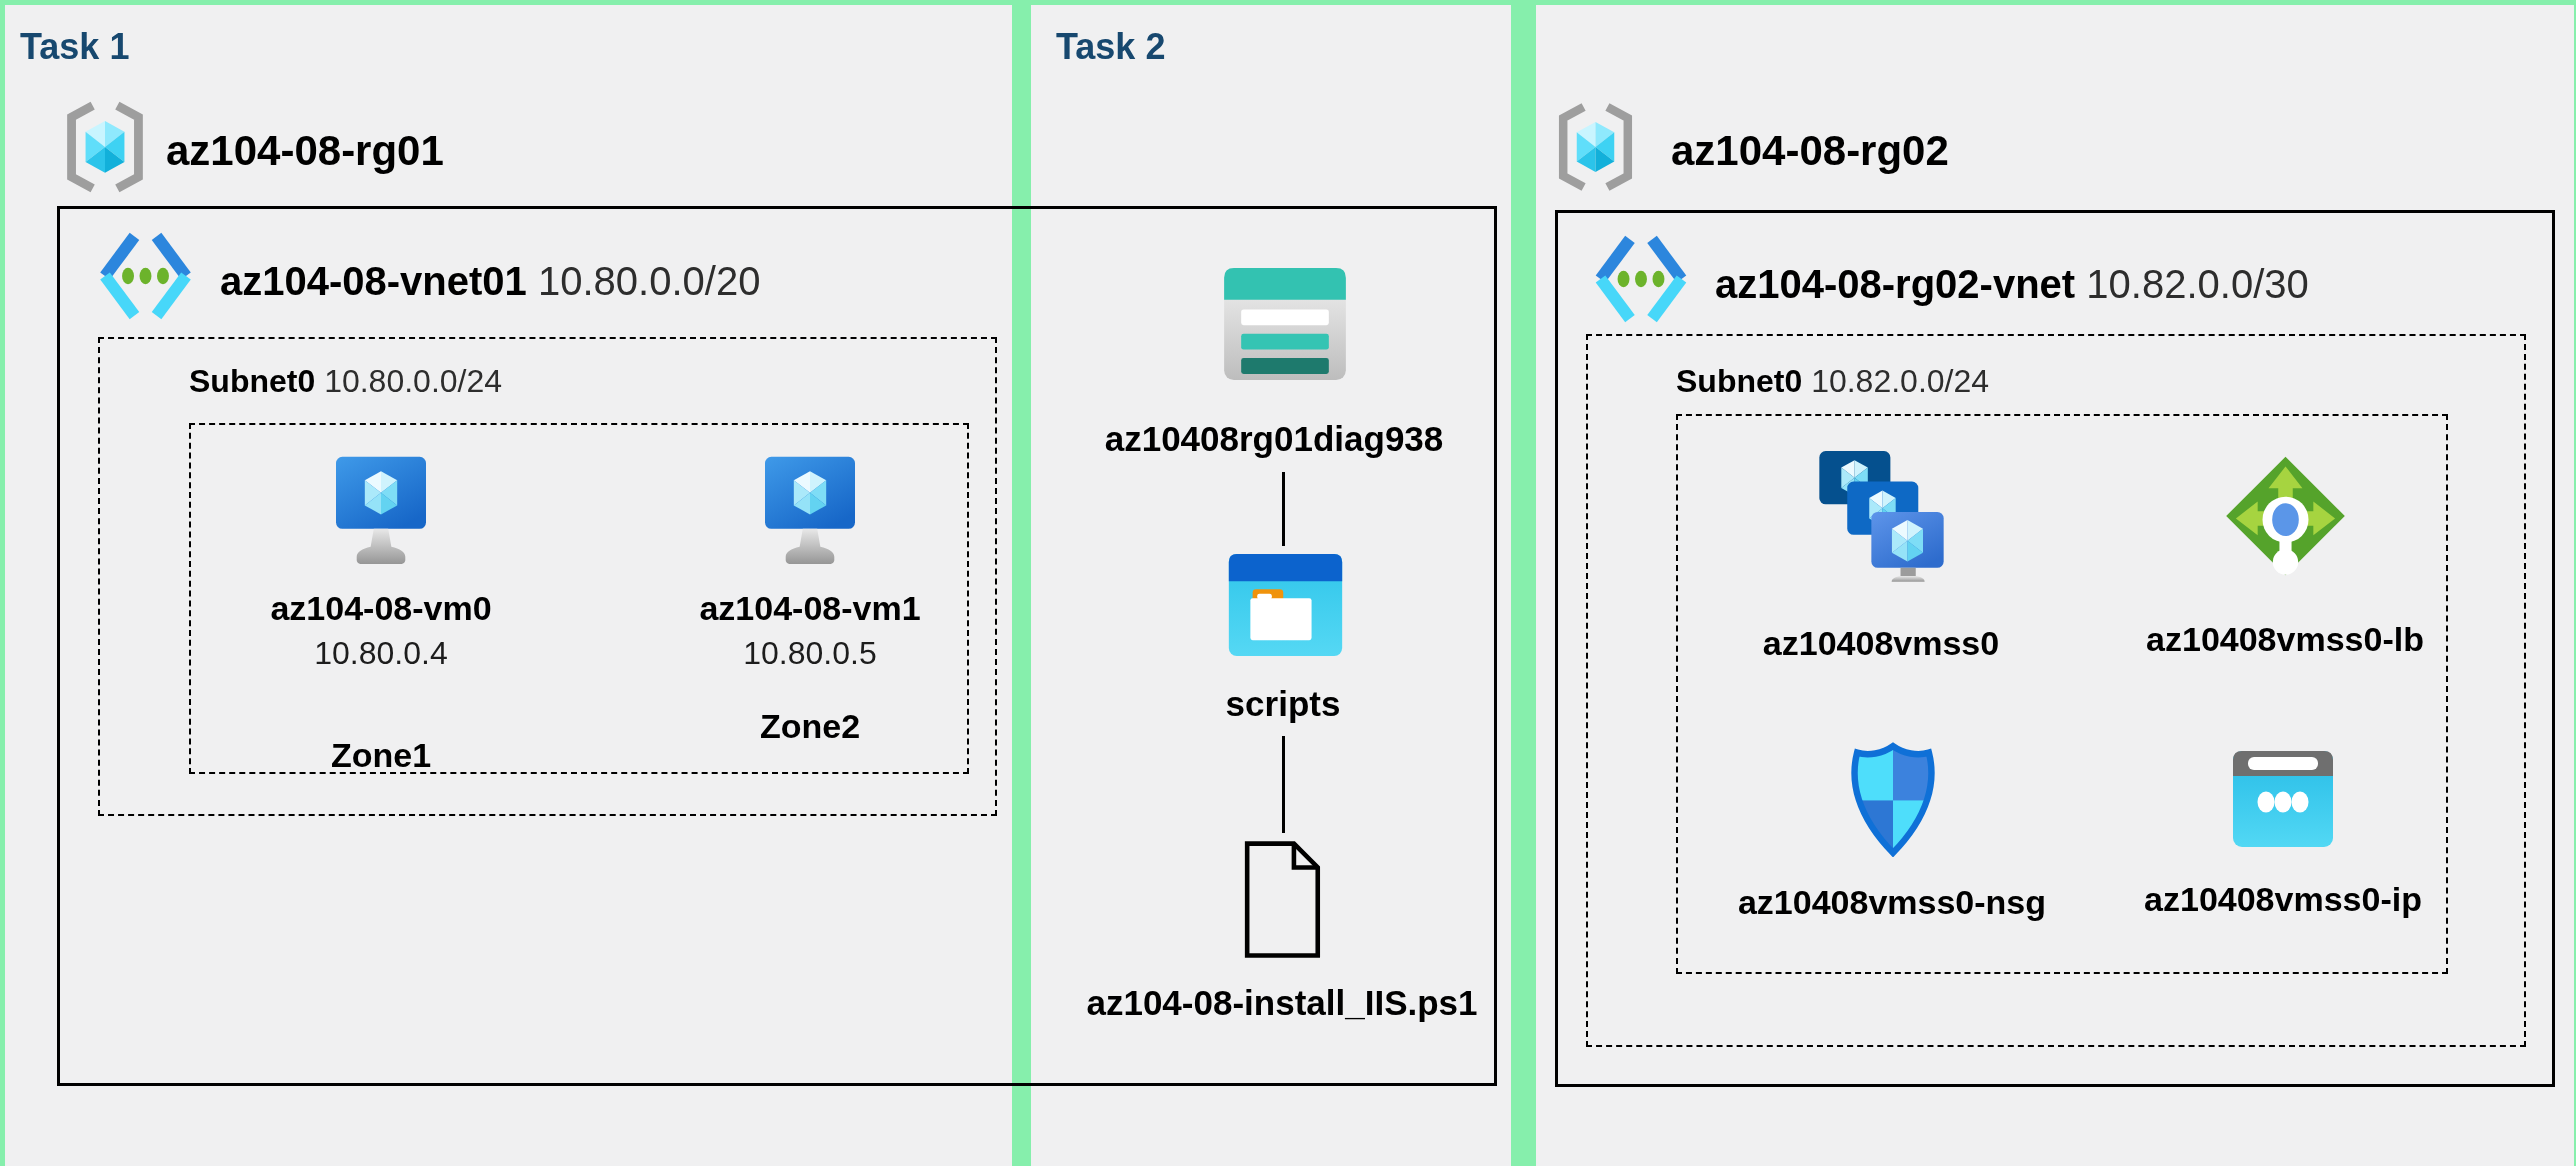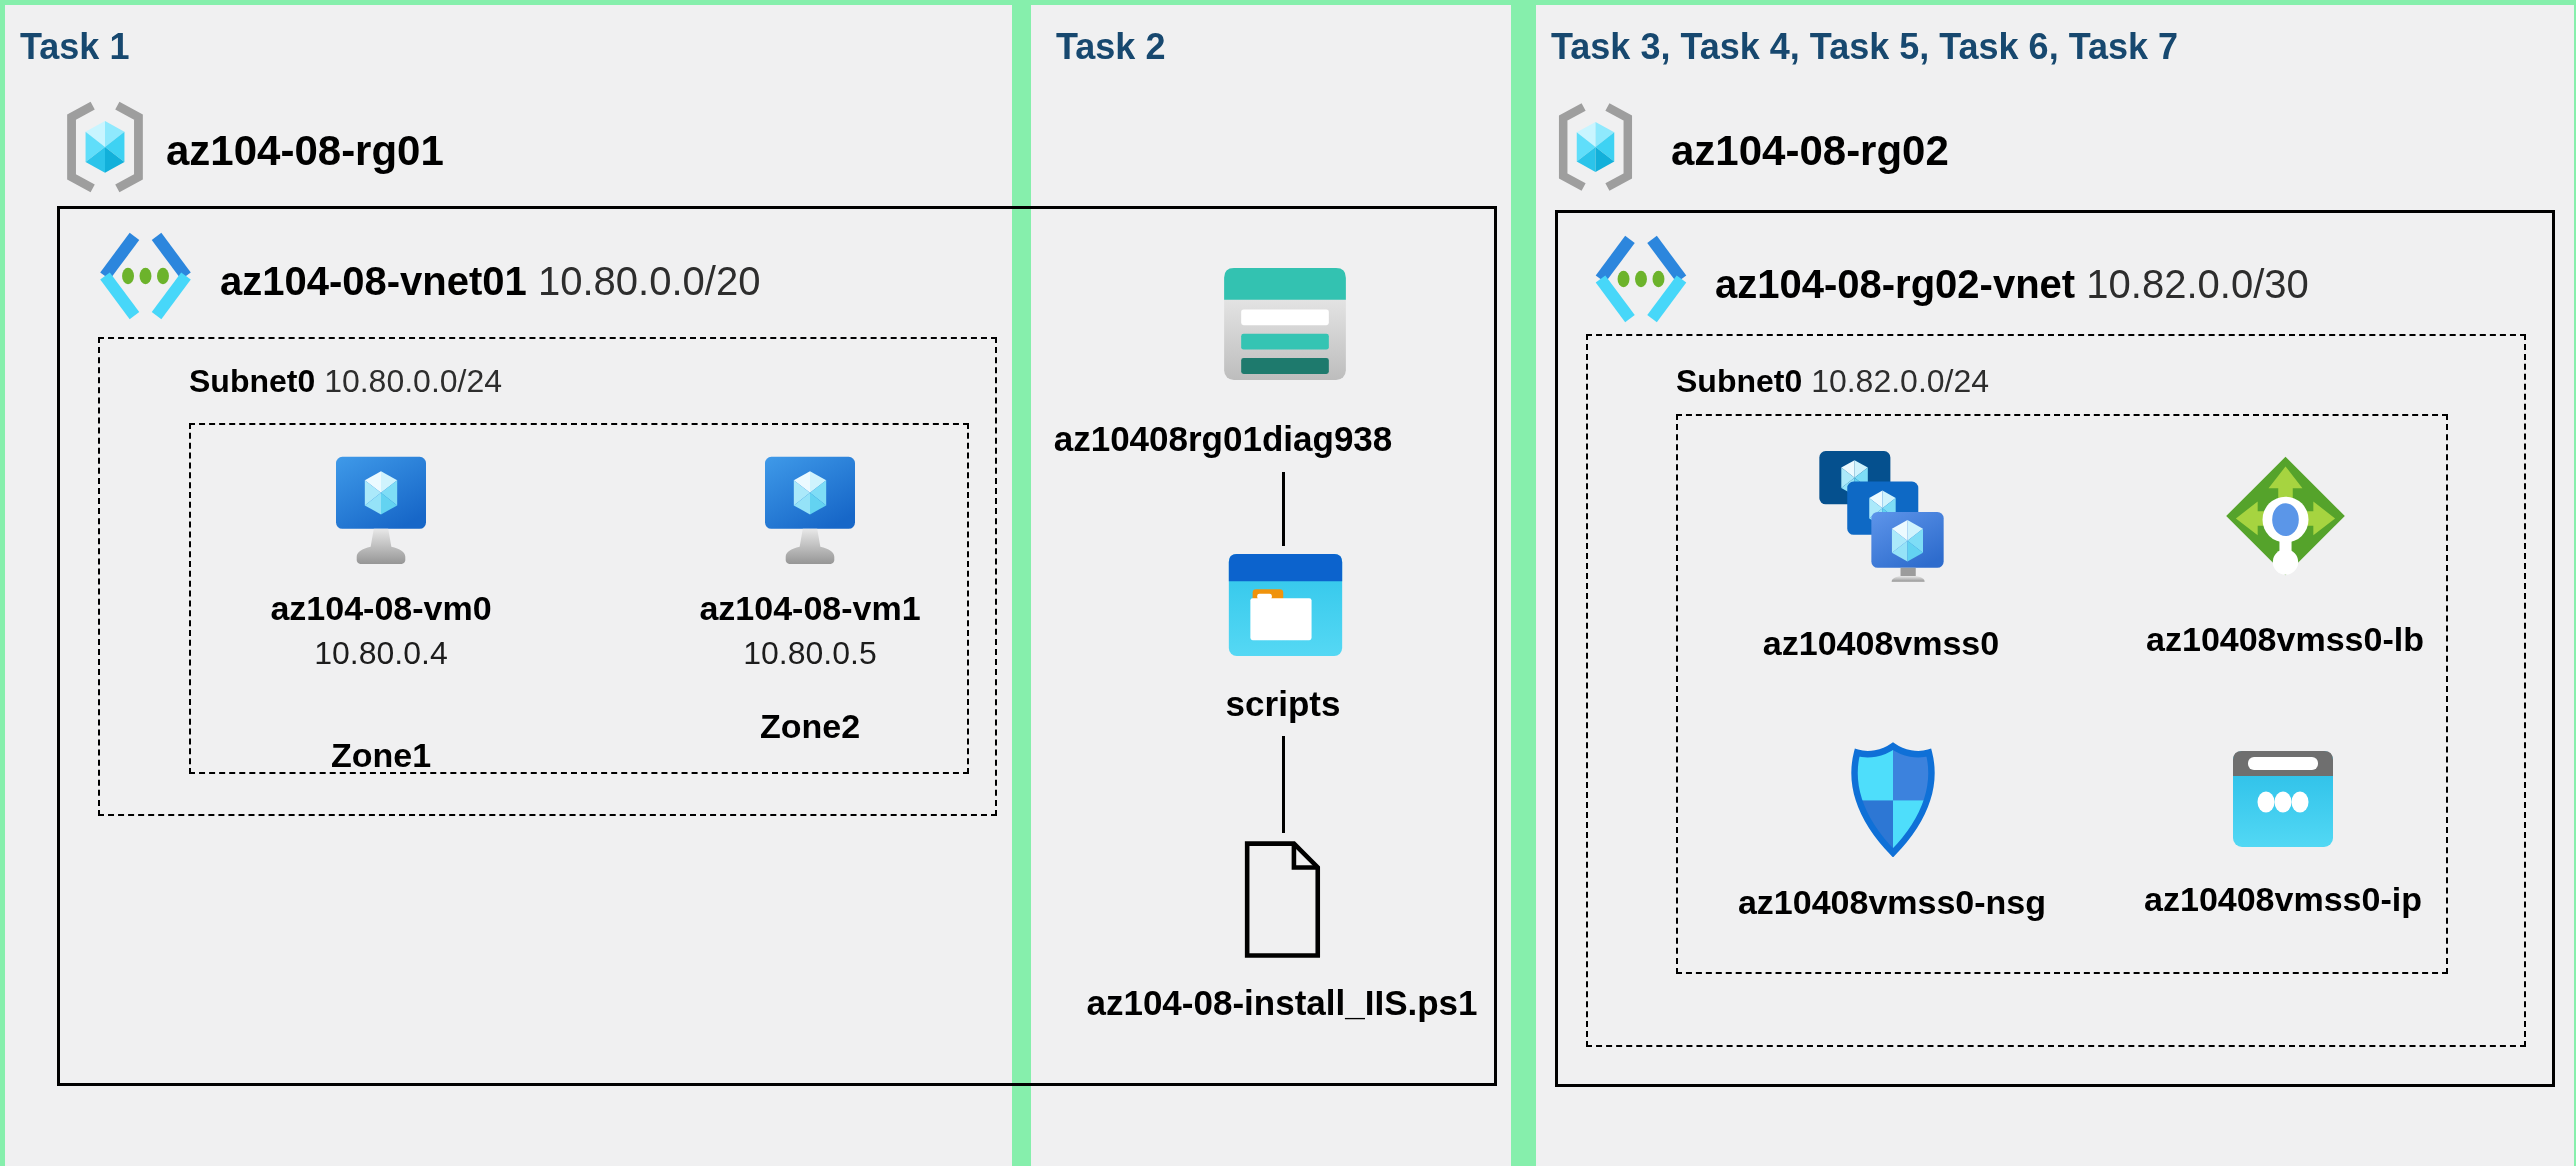--- a/index.html
+++ b/index.html
@@ -78,21 +78,20 @@
 </svg>
 
 <div id="canvas">
 
   <div class="panel" id="panel1"></div>
   <div class="panel" id="panel2"></div>
   <div class="panel" id="panel3"></div>
 
   <div class="lbl task-header" style="left:20px;top:27px;">Task 1</div>
   <div class="lbl task-header" style="left:1056px;top:27px;">Task 2</div>
-  <div class="lbl task-header" style="left:1551px;top:27px;">Task 3, Task 4, Task 5, Task 6, Task 7</div>
 
   <svg class="icon" style="left:61px;top:98px;" width="88" height="98" viewBox="0 0 100 100">
     <path d="M36 3 L12 16 L12 84 L36 97" stroke="#9e9e9e" stroke-width="10" fill="none"></path>
     <path d="M64 3 L88 16 L88 84 L64 97" stroke="#9e9e9e" stroke-width="10" fill="none"></path>
     <use href="#cubeG" transform="translate(23,18) scale(1.227)"></use>
   </svg>
   <div class="lbl rg-label" style="left:166px;top:127px;">az104-08-rg01</div>
 
   <svg class="icon" style="left:1553px;top:98px;" width="85" height="98" viewBox="0 0 100 100">
     <path d="M36 3 L12 16 L12 84 L36 97" stroke="#9e9e9e" stroke-width="10" fill="none"></path>
@@ -164,21 +163,21 @@
   <div class="lbl vm-ip center" style="left:810px;top:636px;">10.80.0.5</div>
   <div class="lbl zone center" style="left:810px;top:707px;">Zone2</div>
 
   <svg class="icon" style="left:1224px;top:268px;" width="122" height="112" viewBox="0 0 100 92">
     <rect x="0" y="0" width="100" height="92" rx="8" fill="url(#gStoreBody)"></rect>
     <path d="M0 26 L0 8 Q0 0 8 0 L92 0 Q100 0 100 8 L100 26 Z" fill="#33c2b1"></path>
     <rect x="14" y="34" width="72" height="13" rx="2" fill="#ffffff"></rect>
     <rect x="14" y="54" width="72" height="13" rx="2" fill="#35c4b3"></rect>
     <rect x="14" y="74" width="72" height="13" rx="2" fill="#1e7a6d"></rect>
   </svg>
-  <div class="lbl t2-label center" style="left:1223px;top:419px;">az10408rg01diag938</div>
+  <div class="lbl t2-label center" style="left:1274px;top:419px;">az10408rg01diag938</div>
 
   <div class="vline" style="left:1282px;top:472px;height:74px;"></div>
 
   <svg class="icon" style="left:1228px;top:554px;" width="115" height="102" viewBox="0 0 100 90">
     <rect width="100" height="90" rx="7" fill="url(#gBlob)"></rect>
     <path d="M0 24 L0 7 Q0 0 7 0 L93 0 Q100 0 100 7 L100 24 Z" fill="#0c63cd"></path>
     <rect x="21" y="31" width="27" height="14" rx="3" fill="#f0930c"></rect>
     <rect x="25" y="35" width="13" height="5" rx="2" fill="#ffffff"></rect>
     <rect x="19" y="39" width="54" height="37" rx="2" fill="#ffffff"></rect>
   </svg>

